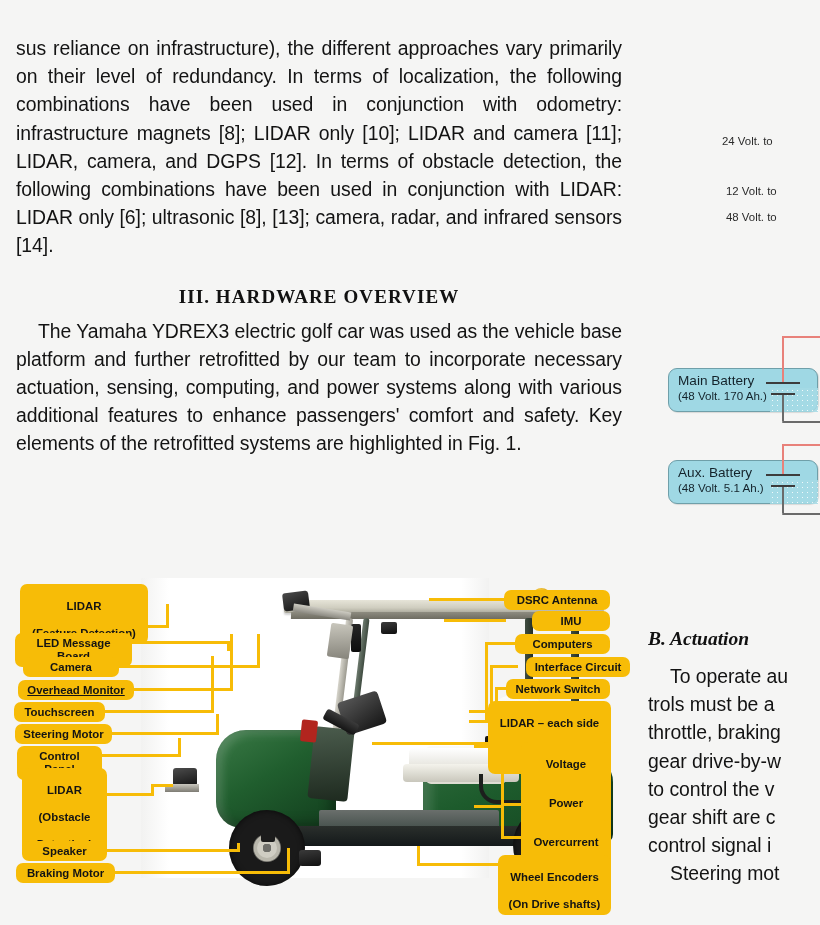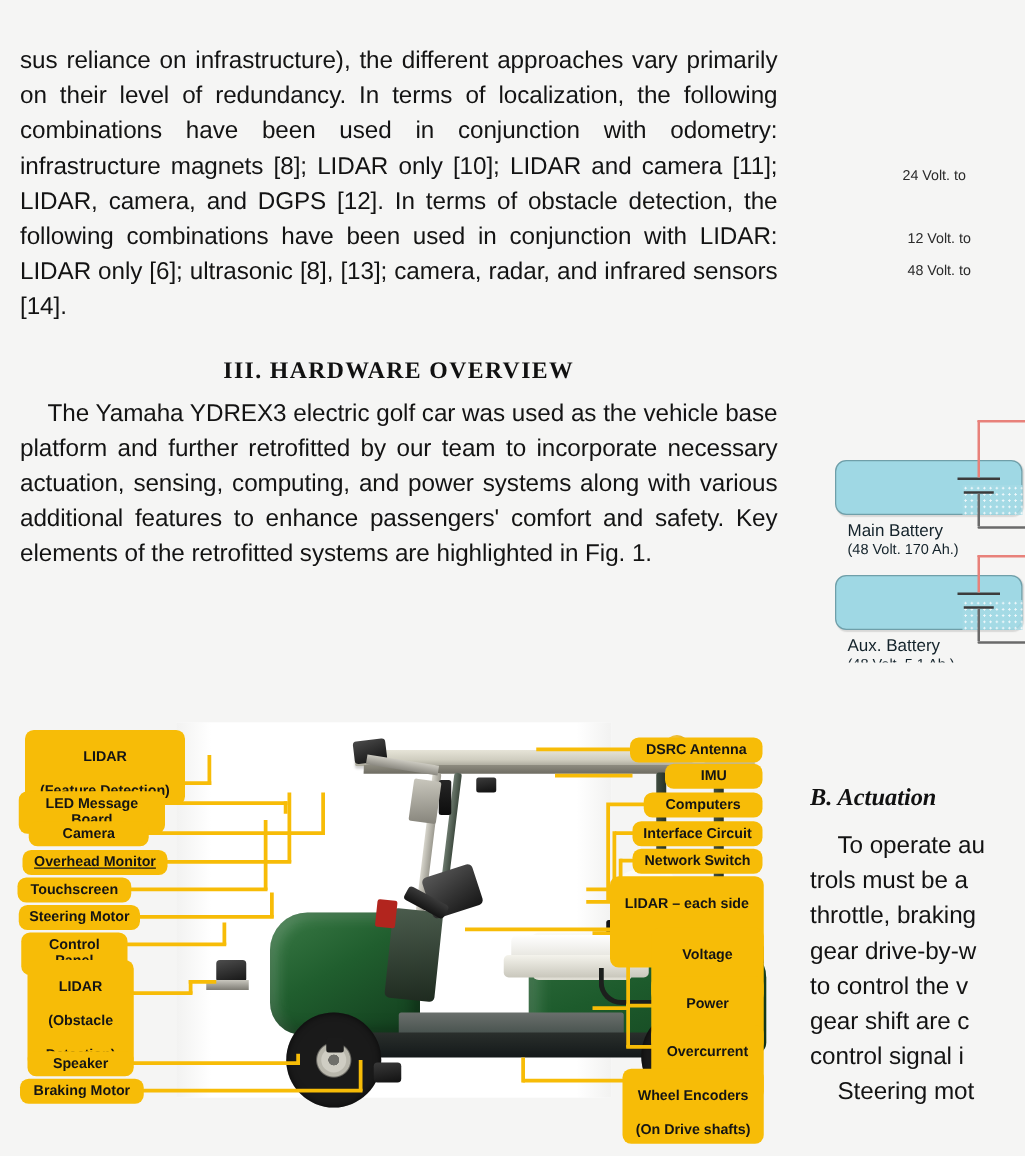--- a/index.html
+++ b/index.html
@@ -96,21 +96,21 @@
     background: #9fd8e4;
     border: 1.4px solid #6f9fa9;
     border-radius: 9px;
     height: 44px;
     width: 150px;
     font-family: "Liberation Sans", sans-serif;
     color: #14232b;
     padding: 3px 6px 0 9px;
     box-shadow: 1px 1px 1px rgba(0,0,0,.12);
   }
-  .batt-box .bb-t1 { font-size: 13.6px; line-height: 17px; white-space: nowrap; margin-top: 44px; }
+  .batt-box .bb-t1 { font-size: 13.6px; line-height: 17px; white-space: nowrap; }
   .batt-box .bb-t2 { font-size: 11.6px; line-height: 14px; white-space: nowrap; }
   .batt-sym { position: absolute; }
   .batt-sym .plate-long {
     position: absolute; left: 0; top: 0; width: 34px; height: 2.2px; background: #3c3c3c;
   }
   .batt-sym .plate-short {
     position: absolute; left: 5px; top: 11px; width: 24px; height: 2.2px; background: #3c3c3c;
   }
   .batt-sym .stem-up {
     position: absolute; left: 16px; top: -46px; width: 2.2px; height: 46px; background: #e8817a;
@@ -559,21 +559,21 @@
     <div class="cl one" style="left:8px;  top:263px; width:85px;">Speaker</div>
 
     <div class="cl one" style="left:2px;  top:285px; width:99px;">Braking Motor</div>
 
     <div class="cl one" style="left:490px; top:12px;  width:106px;">DSRC Antenna</div>
 
     <div class="cl one" style="left:518px; top:33px;  width:78px;">IMU</div>
 
     <div class="cl one" style="left:501px; top:56px;  width:95px;">Computers</div>
 
-    <div class="cl one" style="left:492px; top:79px;  width:104px;">Interface Circuit</div>
+    <div class="cl one" style="left:512px; top:79px;  width:104px;">Interface Circuit</div>
 
     <div class="cl one" style="left:492px; top:101px; width:104px;">Network Switch</div>
 
     <div class="cl" style="left:474px; top:123px; width:123px;">
       <span>LIDAR – each side</span><br>
       <span>(Obstacle Detection)</span>
     </div>
 
     <div class="cl" style="left:507px; top:164px; width:90px;">
       <span>Voltage</span><br>

